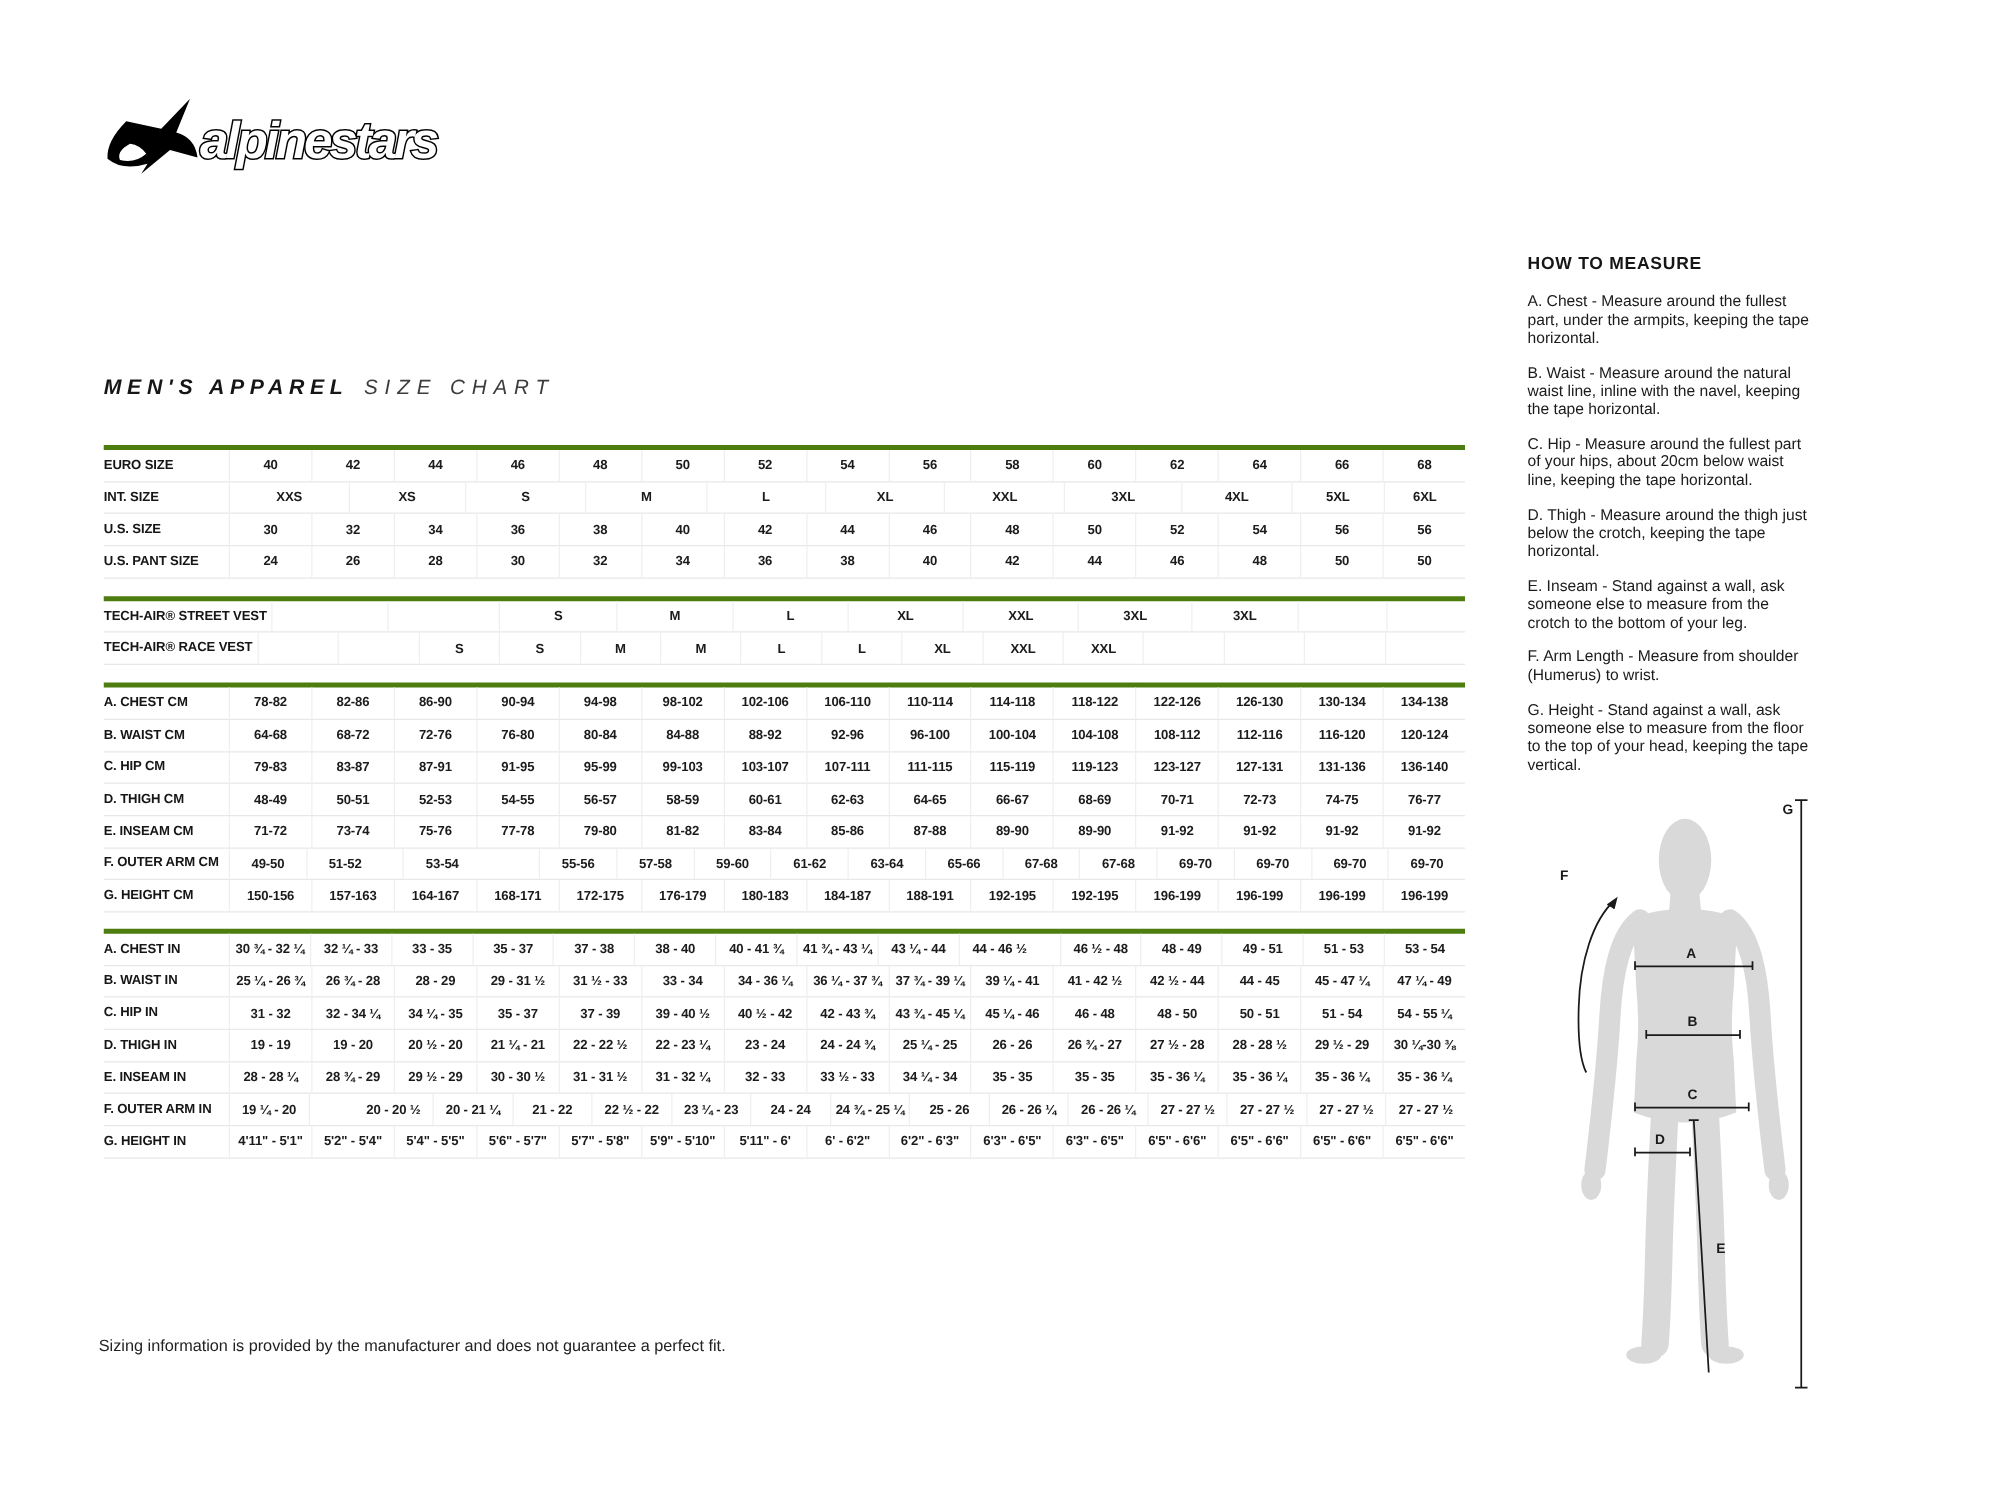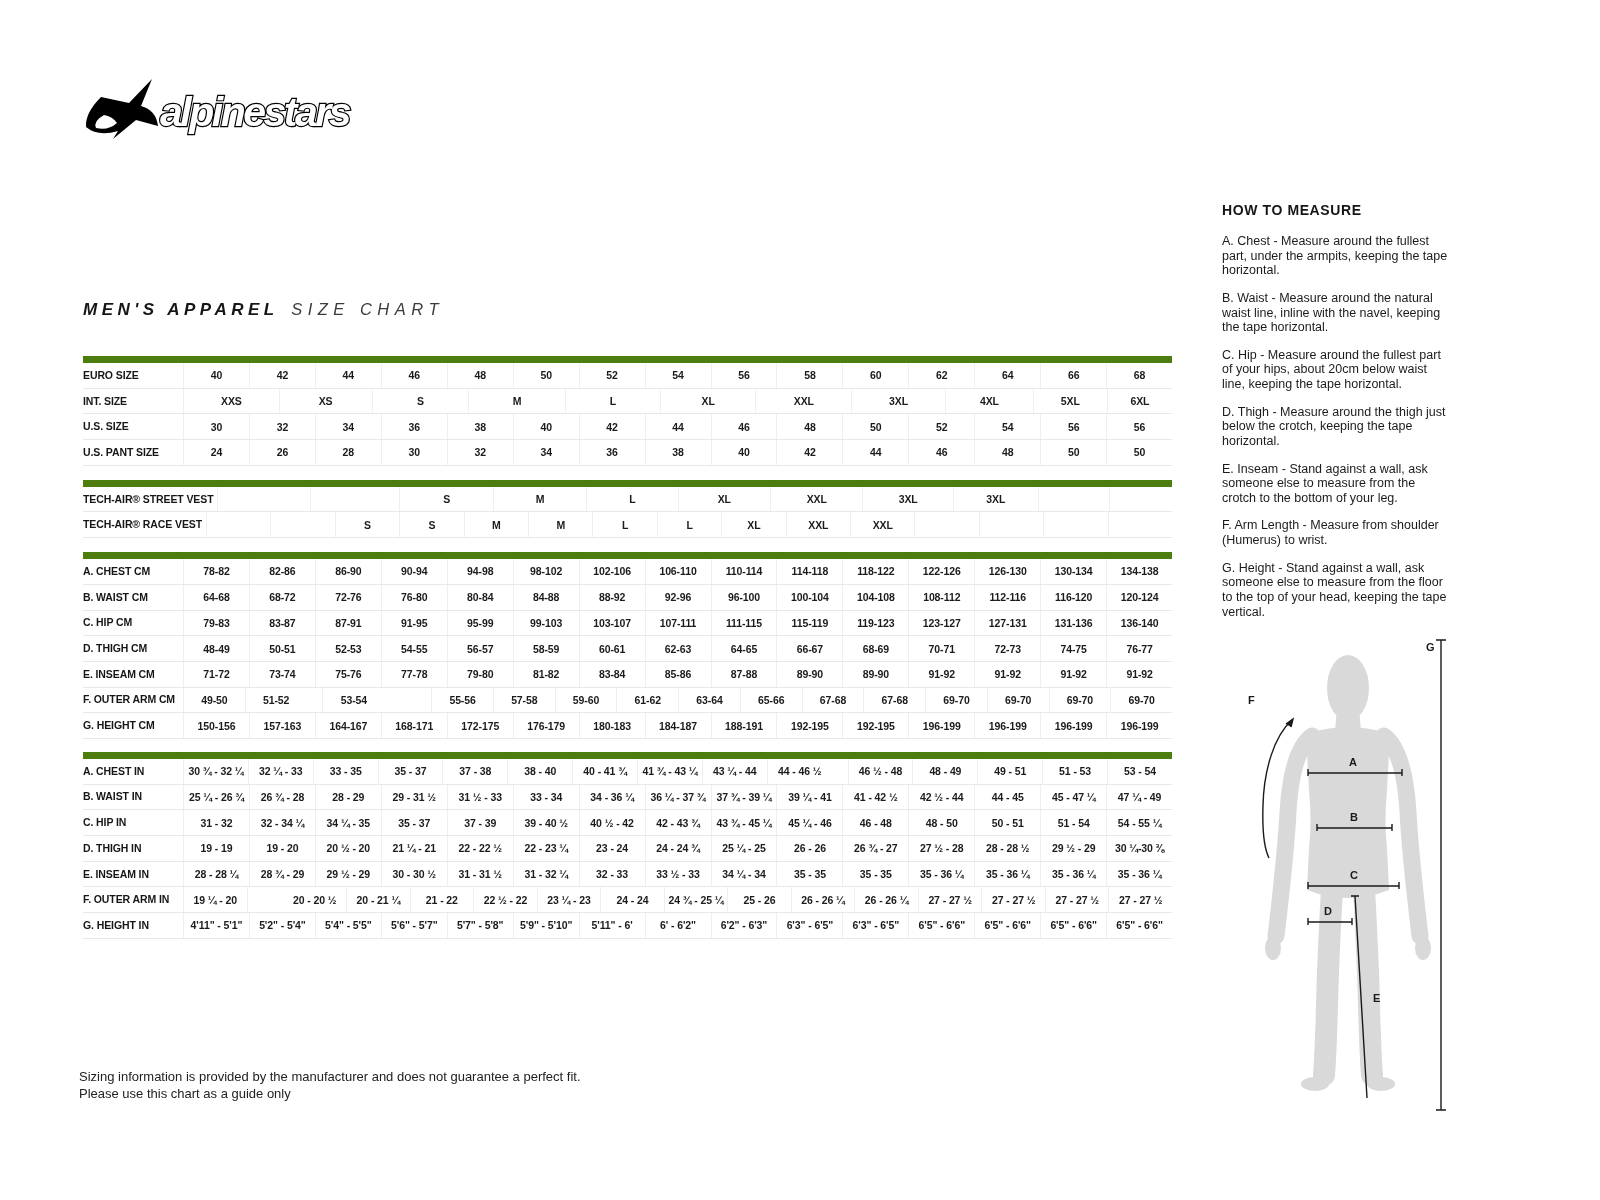--- a/index.html
+++ b/index.html
@@ -12,21 +12,21 @@
   
   .title{position:absolute;left:83px;top:300px;white-space:nowrap;}
   .title .t1{font-style:italic;font-weight:bold;font-size:17px;letter-spacing:4.5px;color:#161616;}
   .title .t2{font-style:italic;font-weight:normal;font-size:16.5px;letter-spacing:5.5px;color:#3c3c3c;margin-left:8px;}
 
   
   .table{position:absolute;left:83px;top:356px;width:1089px;}
   .block{margin-bottom:14px;}
   .block.cm{margin-bottom:13px;}
   .row{display:flex;align-items:stretch;height:24.7px;border-bottom:1px solid #e8e8e8;}
-  .block .row:first-child{border-top:7px solid #4d7c0f;}
+  .block .row:first-child{border-top:4px solid #4d7c0f;}
   .lbl{flex:0 0 96px;display:flex;align-items:center;font-weight:bold;font-size:10.5px;
        line-height:11px;letter-spacing:-0.1px;padding-right:4px;color:#161616;}
   .lbl.nowrap{white-space:nowrap;overflow:visible;z-index:2;}
   .cell{display:flex;align-items:center;justify-content:center;font-weight:bold;font-size:10.5px;
         letter-spacing:-0.1px;border-left:1px solid #efefef;color:#1b1b1b;white-space:nowrap;}
 
   
   .htm{position:absolute;left:1222px;top:202px;width:228px;}
   .htm h3{margin:0 0 16px 0;font-size:14px;font-weight:bold;letter-spacing:0.6px;color:#161616;}
   .htm p{margin:0 0 13px 0;font-size:12.5px;line-height:1.17;color:#1b1b1b;}
@@ -459,16 +459,15 @@
       <text x="112" y="259">C</text>
       <text x="86" y="295">D</text>
       <text x="135" y="382">E</text>
       <text x="10" y="84">F</text>
       <text x="188" y="31">G</text>
     </g>
   </svg>
 
   <div class="footer">
     <div>Sizing information is provided by the manufacturer and does not guarantee a perfect fit.</div>
-    <div>Please use this chart as a guide only</div>
   </div>
 
 </div>
 
 </body></html>

